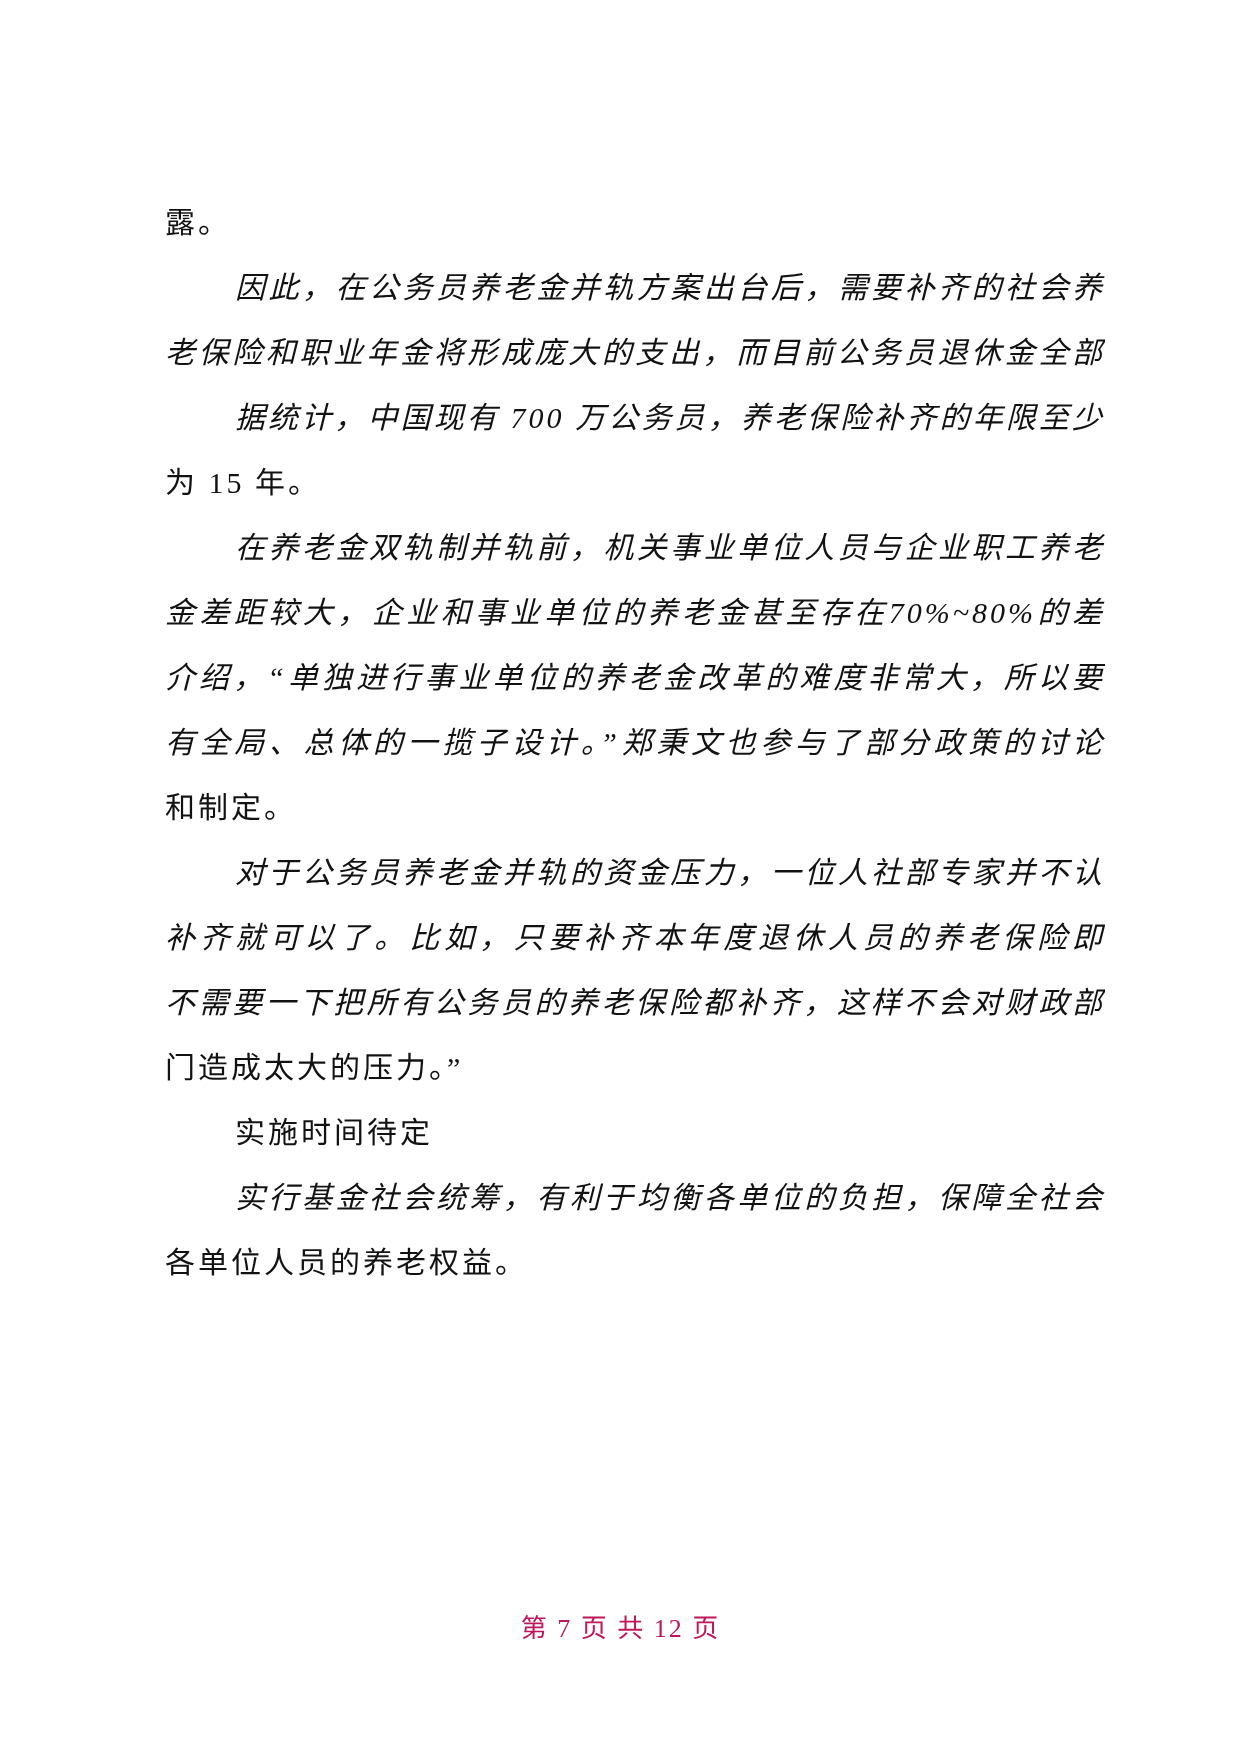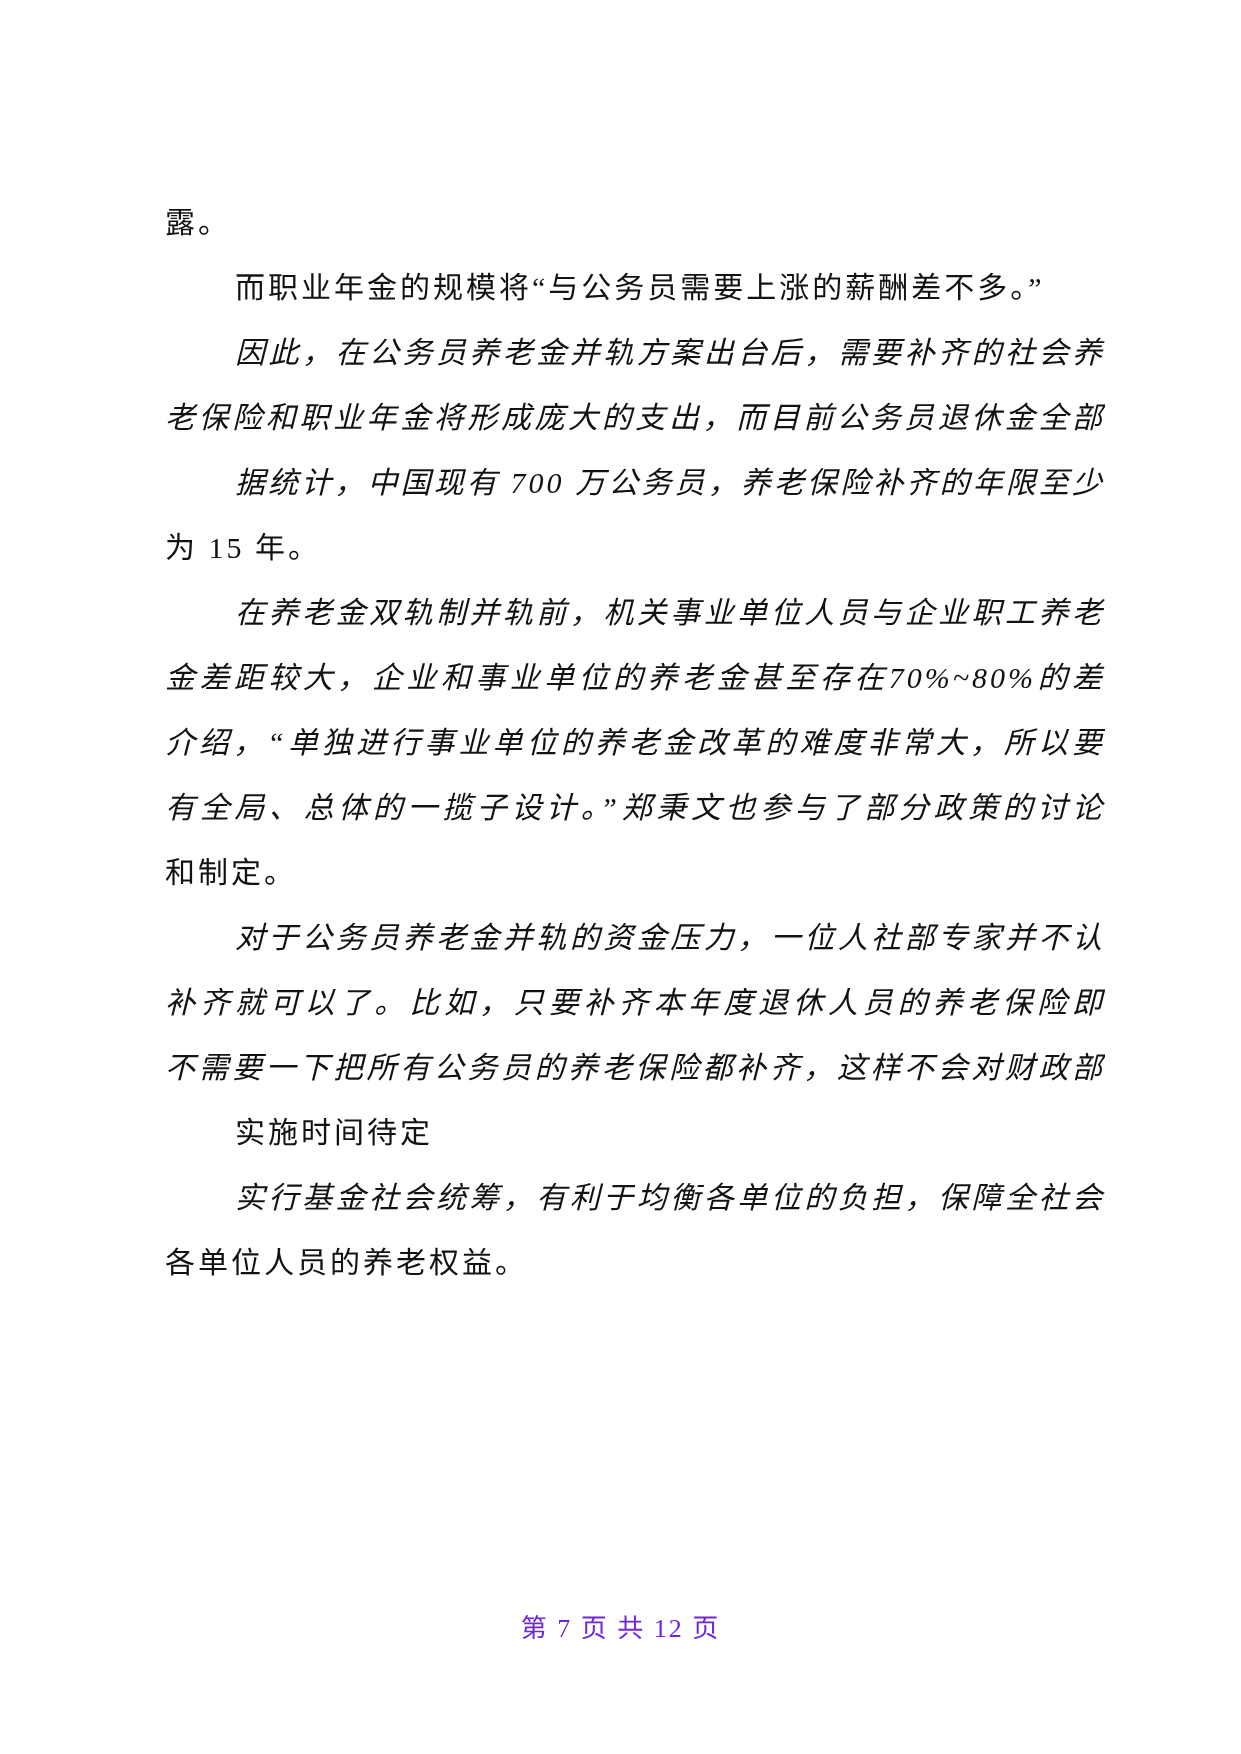--- a/index.html
+++ b/index.html
@@ -49,41 +49,41 @@
   .footer {
     position: absolute;
     top: 1608px;
     left: 0;
     width: 100%;
     height: 42px;
     line-height: 42px;
     text-align: center;
     font-size: 26px;
     letter-spacing: 2px;
-    color: #6d28d9;
+    color: #be185d;
   }
 </style>
 </head>
 <body>
 
 <div class="page">
   <div class="content">
     <div class="line">露。</div>
-    <div class="line i">而职业年金的规模将“与公务员需要上涨的薪酬差不多。”</div>
     <div class="line i j">因此，在公务员养老金并轨方案出台后，需要补齐的社会养</div>
     <div class="line j">老保险和职业年金将形成庞大的支出，而目前公务员退休金全部</div>
     <div class="line i j">据统计，中国现有 700 万公务员，养老保险补齐的年限至少</div>
     <div class="line">为 15 年。</div>
     <div class="line i j">在养老金双轨制并轨前，机关事业单位人员与企业职工养老</div>
     <div class="line j">金差距较大，企业和事业单位的养老金甚至存在70%~80%的差距。</div>
     <div class="line j">介绍，“单独进行事业单位的养老金改革的难度非常大，所以要</div>
     <div class="line j">有全局、总体的一揽子设计。”郑秉文也参与了部分政策的讨论</div>
     <div class="line">和制定。</div>
     <div class="line i j">对于公务员养老金并轨的资金压力，一位人社部专家并不认</div>
     <div class="line j">补齐就可以了。比如，只要补齐本年度退休人员的养老保险即可，</div>
     <div class="line j">不需要一下把所有公务员的养老保险都补齐，这样不会对财政部</div>
+    <div class="line">门造成太大的压力。”</div>
     <div class="line i">实施时间待定</div>
     <div class="line i j">实行基金社会统筹，有利于均衡各单位的负担，保障全社会</div>
     <div class="line">各单位人员的养老权益。</div>
   </div>
 
   <div class="footer">第 7 页 共 12 页</div>
 </div>
 
 </body></html>

